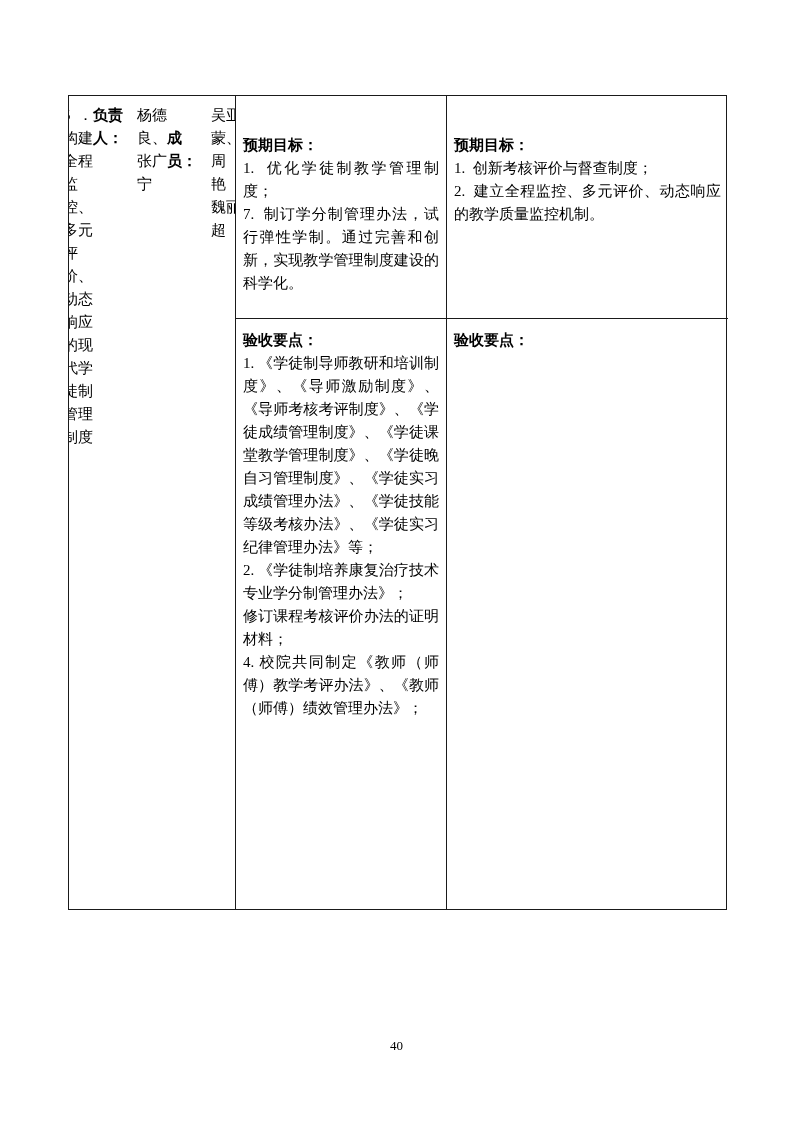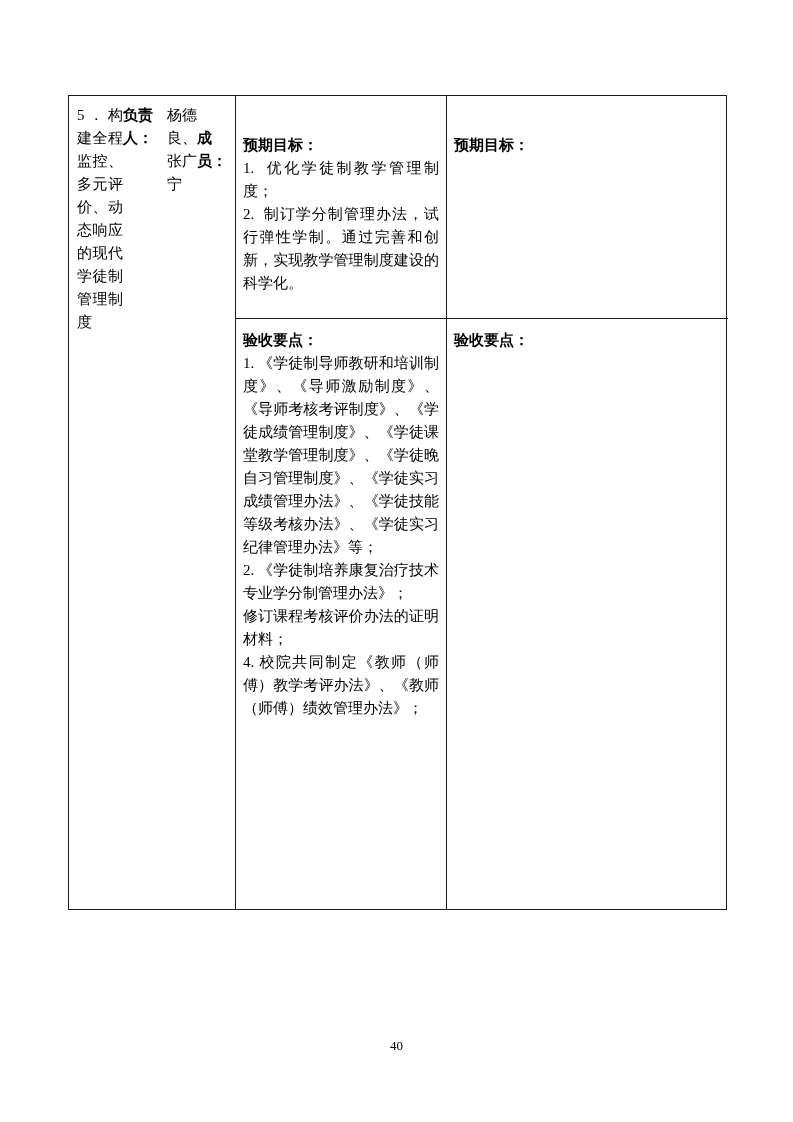--- a/index.html
+++ b/index.html
@@ -98,30 +98,33 @@
 
 <div class="page">
 
   <div class="doc-table">
 
     <div class="cell left-cell">
       <p>5．构建全程监控、多元评价、动态响应的现代学徒制管理制度</p>
       <p class="bold">负责人：</p>
       <p class="indent">杨德良、张广宁</p>
       <p class="bold gap-above">成　员：</p>
+      <p class="indent">吴亚蒙、周　艳　魏丽超</p>
     </div>
 
     <div class="cell goal-mid">
       <p class="bold">预期目标：</p>
       <div class="pre">1.  优化学徒制教学管理制度；
-2.  制订学分制管理办法，试行弹性学制。通过完善和创新，实现教学管理制度建设的科学化。</div>
+7.  制订学分制管理办法，试行弹性学制。通过完善和创新，实现教学管理制度建设的科学化。</div>
     </div>
 
     <div class="cell goal-right">
       <p class="bold">预期目标：</p>
+      <div class="pre">1.  创新考核评价与督查制度；
+2.  建立全程监控、多元评价、动态响应的教学质量监控机制。</div>
     </div>
 
     <div class="cell accept-mid">
       <p class="bold">验收要点：</p>
       <div class="pre">1. 《学徒制导师教研和培训制度》、《导师激励制度》、《导师考核考评制度》、《学徒成绩管理制度》、《学徒课堂教学管理制度》、《学徒晚自习管理制度》、《学徒实习成绩管理办法》、《学徒技能等级考核办法》、《学徒实习纪律管理办法》等；
 2. 《学徒制培养康复治疗技术专业学分制管理办法》；
 修订课程考核评价办法的证明材料；
 4. 校院共同制定《教师（师傅）教学考评办法》、《教师（师傅）绩效管理办法》；</div>
     </div>
 

